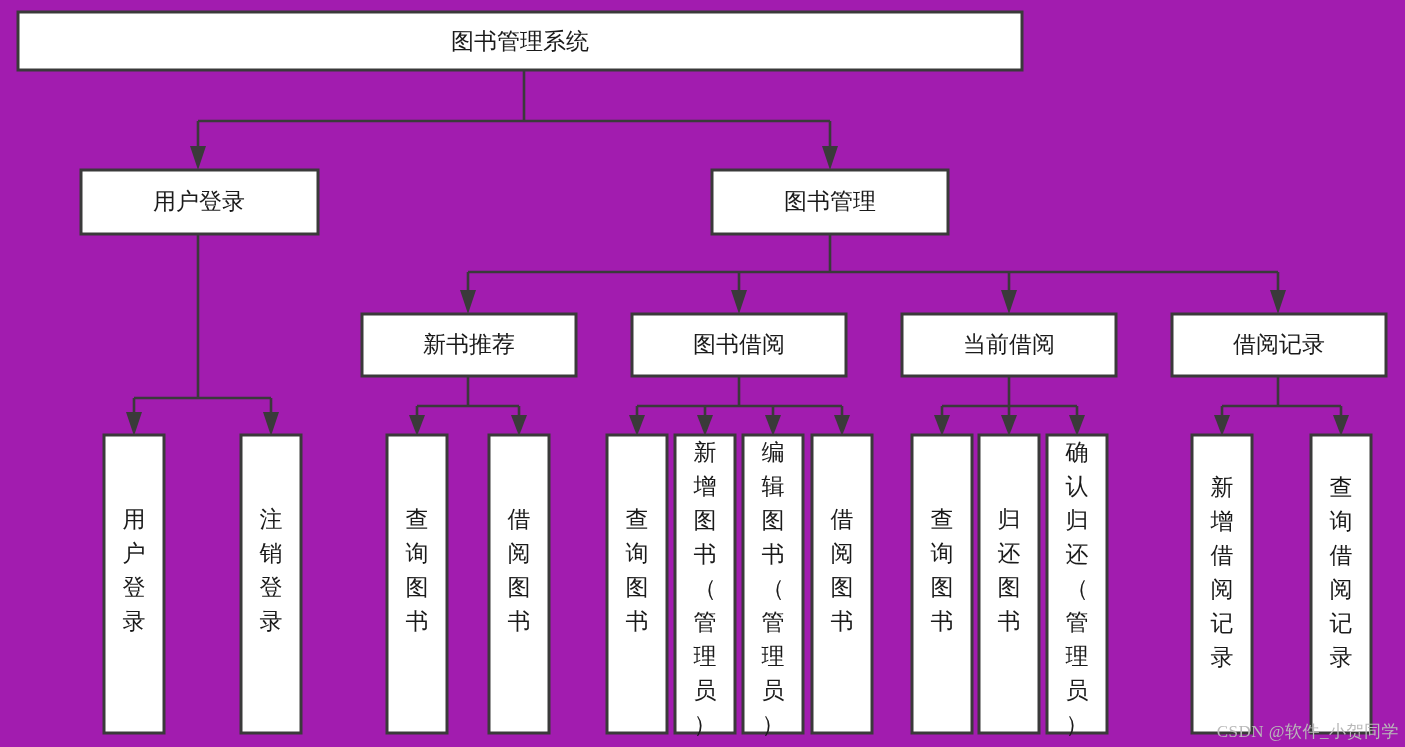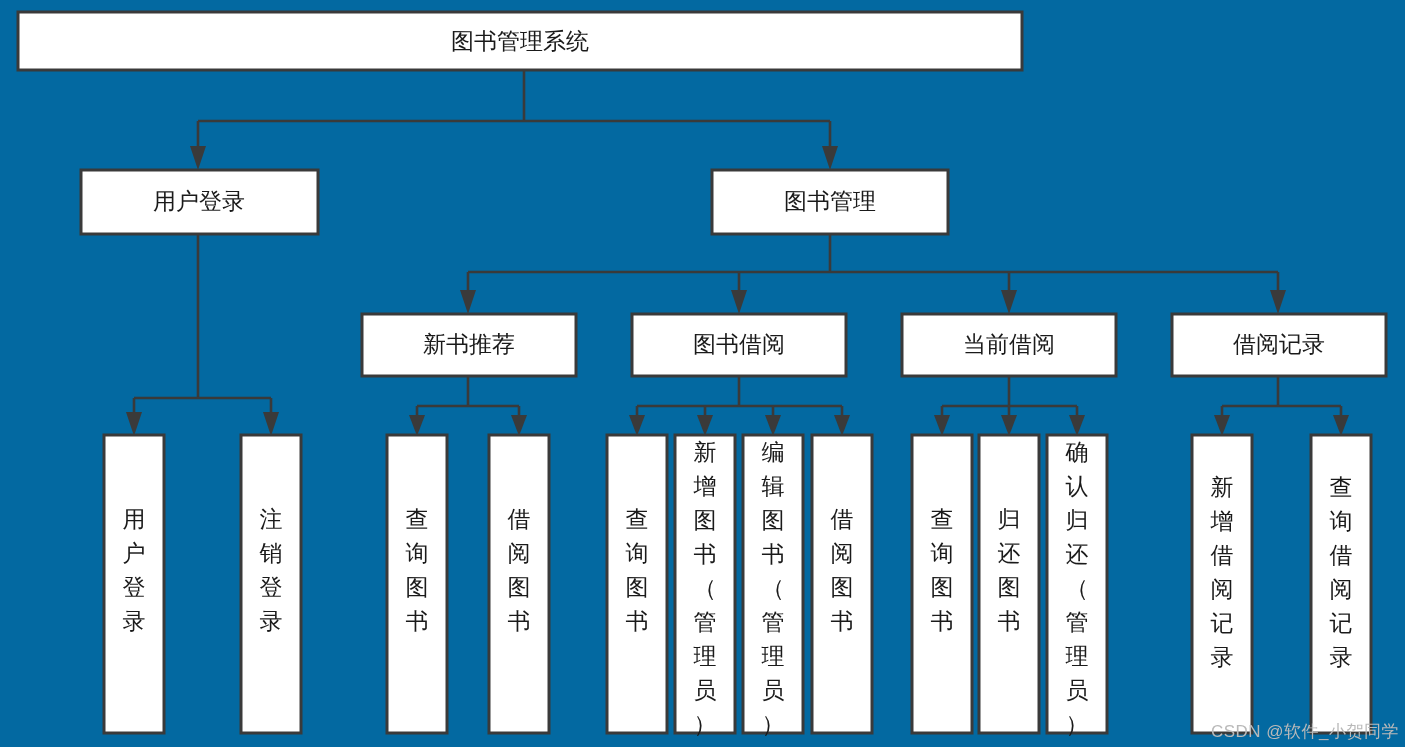--- a/index.html
+++ b/index.html
@@ -1,24 +1,24 @@
 <!DOCTYPE html>
 <html><head>
 <meta charset="utf-8">
 <style>
   html,body{margin:0;padding:0;background:#ffffff;}
   body{font-family:"Liberation Sans","DejaVu Sans",sans-serif;}
-  #stage{position:relative;width:1405px;height:747px;background:#0369a1;overflow:hidden;}
+  #stage{position:relative;width:1405px;height:747px;background:#a21caf;overflow:hidden;}
   #diagram{position:absolute;left:0;top:0;width:1405px;height:747px;}
   .box-rect{fill:#ffffff;stroke:#3a3a3a;stroke-width:3;}
   .link{stroke:#3a3a3a;stroke-width:2.6;fill:none;stroke-linecap:butt;}
   .arrow-head{fill:#3a3a3a;stroke:none;}
   .node-label{fill:#1a1a1a;font-family:"Liberation Sans","DejaVu Sans",sans-serif;font-size:23px;text-anchor:middle;dominant-baseline:middle;}
   .node-label-v{fill:#1a1a1a;font-family:"Liberation Sans","DejaVu Sans",sans-serif;font-size:23px;text-anchor:middle;}
-  .watermark{position:absolute;right:6px;bottom:4px;font-family:Liberation Sans, sans-serif;font-size:17px;color:#b9b9b9;letter-spacing:.5px;white-space:nowrap;margin-top:26px;}
+  .watermark{position:absolute;right:6px;bottom:4px;font-family:Liberation Serif, serif;font-size:17px;color:#b9b9b9;letter-spacing:.5px;white-space:nowrap;margin-top:26px;}
 </style>
 </head>
 <body>
 
 <div id="stage">
 
   <svg id="diagram" viewBox="0 0 1405 747" xmlns="http://www.w3.org/2000/svg">
 
     <g>
 

